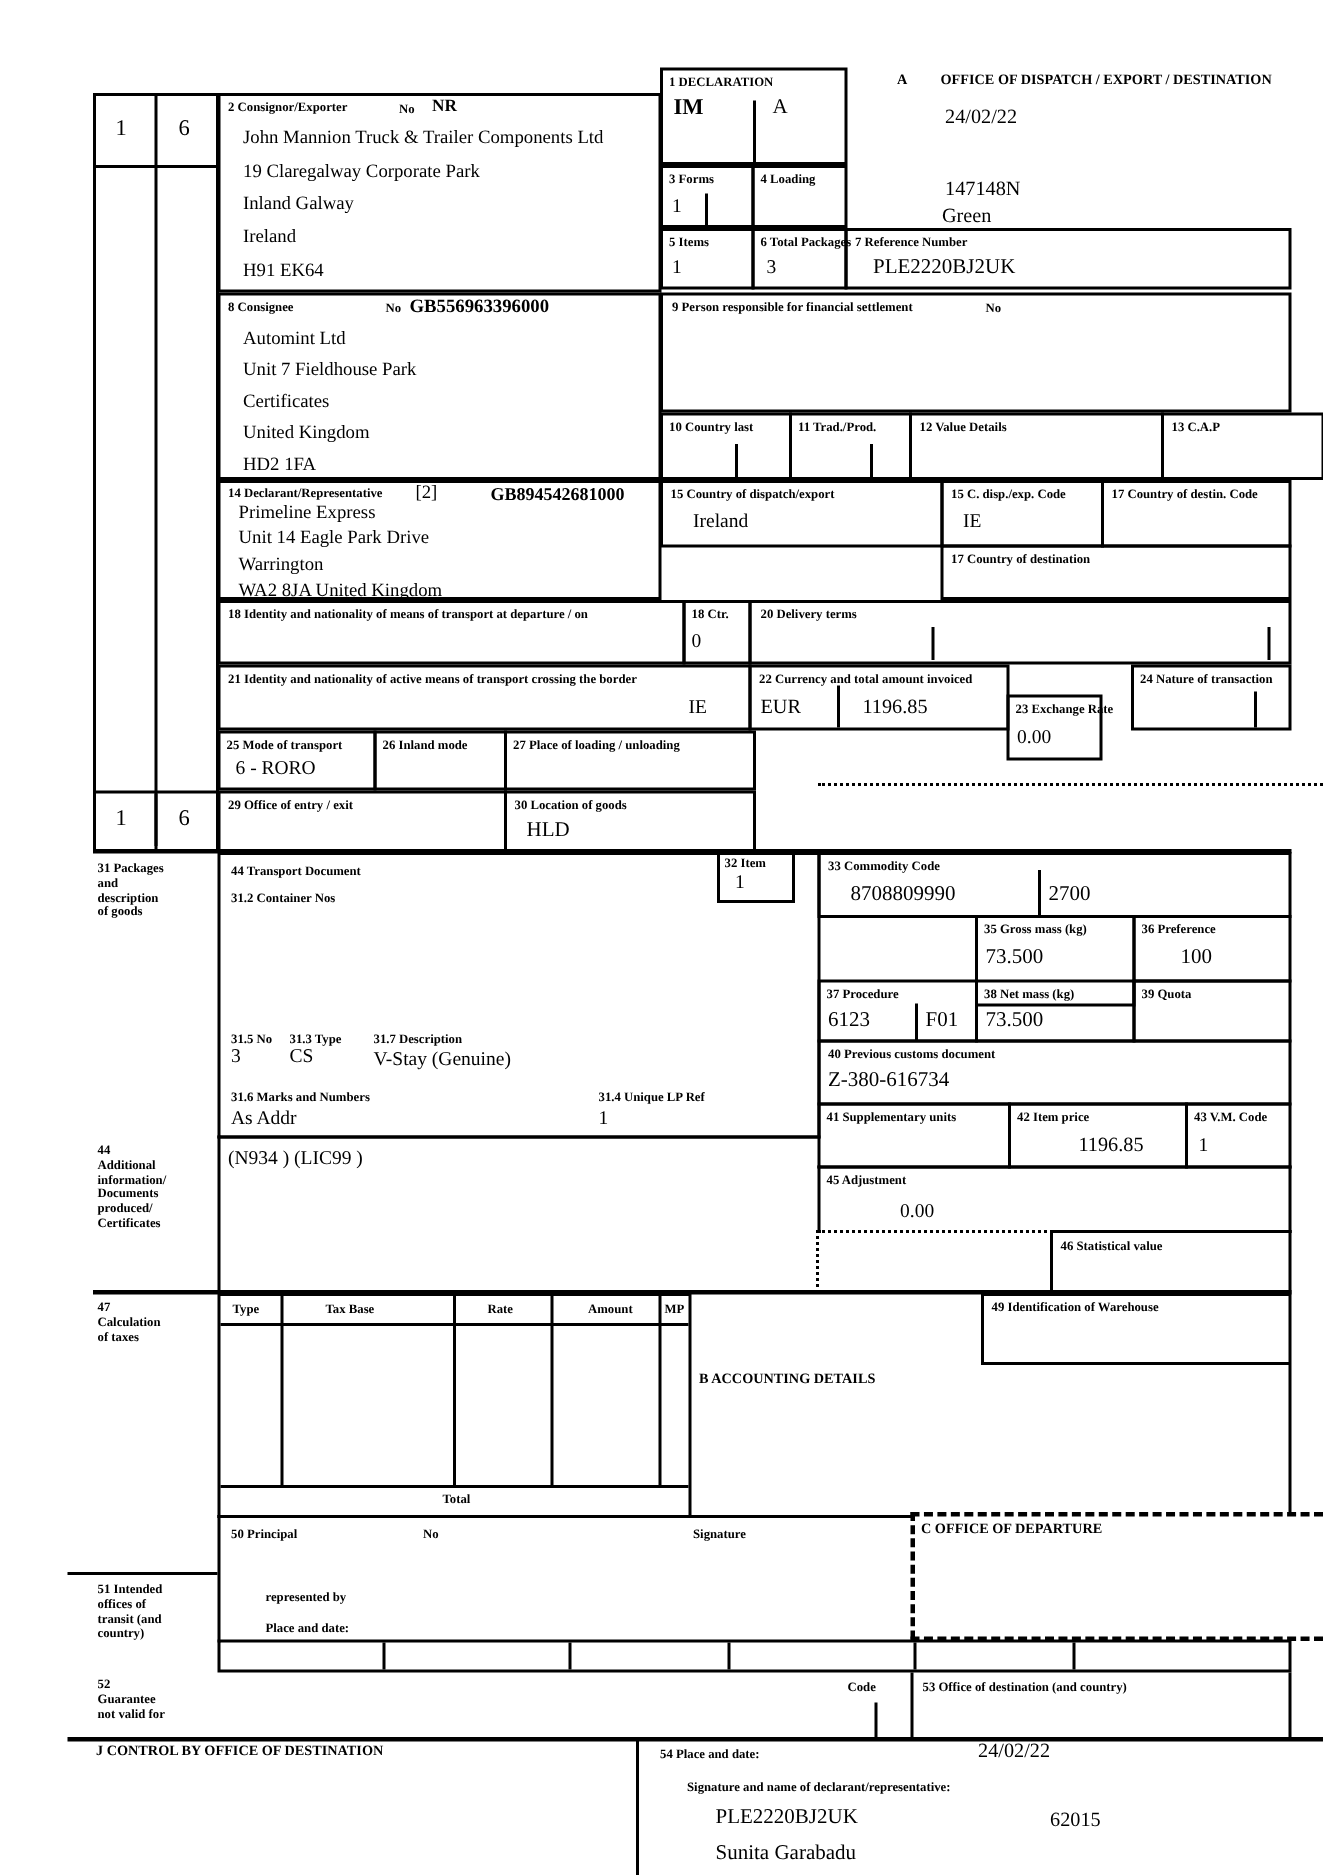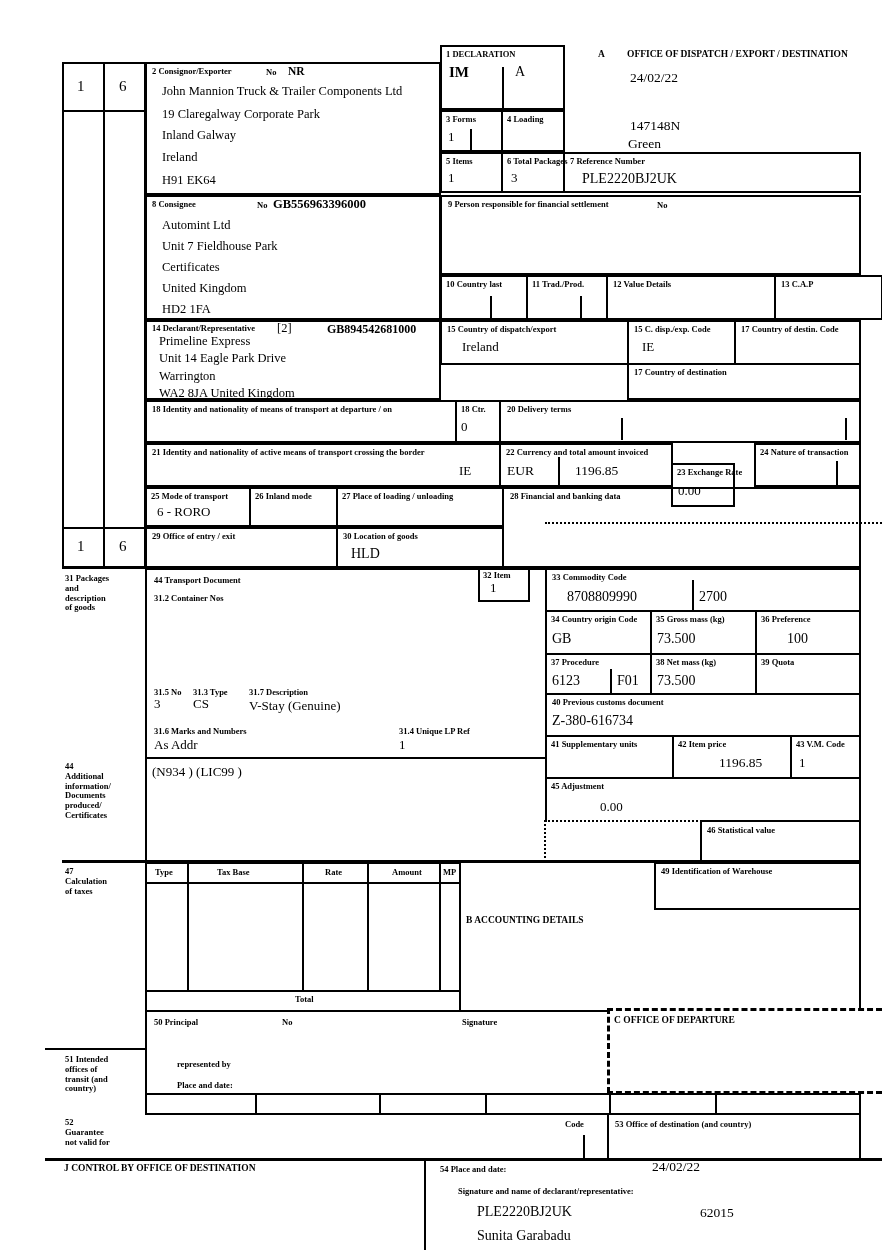--- a/index.html
+++ b/index.html
@@ -177,23 +177,20 @@
   <div class="box" style="left:145px;top:487px;width:106px;height:40px">
     <span class="lbl" style="left:4px;top:3px">25 Mode of transport</span>
     <span class="val" style="left:10px;top:16px">6 - RORO</span>
   </div>
   <div class="box" style="left:249px;top:487px;width:89px;height:40px">
     <span class="lbl" style="left:4px;top:3px">26 Inland mode</span>
   </div>
   <div class="box" style="left:336px;top:487px;width:168px;height:40px">
     <span class="lbl" style="left:4px;top:3px">27 Place of loading / unloading</span>
   </div>
-  <div class="box" style="left:502px;top:487px;width:359px;height:81px">
-    <span class="lbl" style="left:6px;top:3px">28 Financial and banking data</span>
-  </div>
   <span class="dot-h" style="left:545px;top:522px;width:337px"></span>
 
   <div class="box" style="left:145px;top:527px;width:193px;height:41px">
     <span class="lbl" style="left:5px;top:3px">29 Office of entry / exit</span>
   </div>
   <div class="box" style="left:336px;top:527px;width:168px;height:41px">
     <span class="lbl" style="left:5px;top:3px">30 Location of goods</span>
     <span class="val" style="left:13px;top:17px;font-size:14px">HLD</span>
   </div>
   <span class="thick" style="left:62px;top:566px;width:799px"></span>
@@ -222,25 +219,21 @@
     <span class="lbl" style="left:3px;top:1px">32 Item</span>
     <span class="val" style="left:10px;top:11px">1</span>
   </div>
 
   <div class="box" style="left:545px;top:568px;width:316px;height:44px">
     <span class="lbl" style="left:5px;top:3px">33 Commodity Code</span>
     <span class="val" style="left:20px;top:19px;font-size:14px">8708809990</span>
     <span class="vln" style="left:145px;top:10px;height:31px"></span>
     <span class="val" style="left:152px;top:19px;font-size:14px">2700</span>
   </div>
-  <div class="box" style="left:545px;top:610px;width:107px;height:45px">
-    <span class="lbl" style="left:4px;top:3px">34 Country origin Code</span>
-    <span class="val" style="left:5px;top:19px;font-size:14px">GB</span>
-  </div>
-  <div class="box" style="left:650px;top:610px;width:107px;height:45px">
+  <div class="box" style="left:650px;top:610px;width:107px;height:61px">
     <span class="lbl" style="left:4px;top:3px">35 Gross mass (kg)</span>
     <span class="val" style="left:5px;top:19px;font-size:14px">73.500</span>
   </div>
   <div class="box" style="left:755px;top:610px;width:106px;height:45px">
     <span class="lbl" style="left:4px;top:3px">36 Preference</span>
     <span class="val" style="left:30px;top:19px;font-size:14px">100</span>
   </div>
   <div class="box" style="left:545px;top:653px;width:107px;height:42px">
     <span class="lbl" style="left:4px;top:3px">37 Procedure</span>
     <span class="val" style="left:5px;top:18px;font-size:14px">6123</span>

